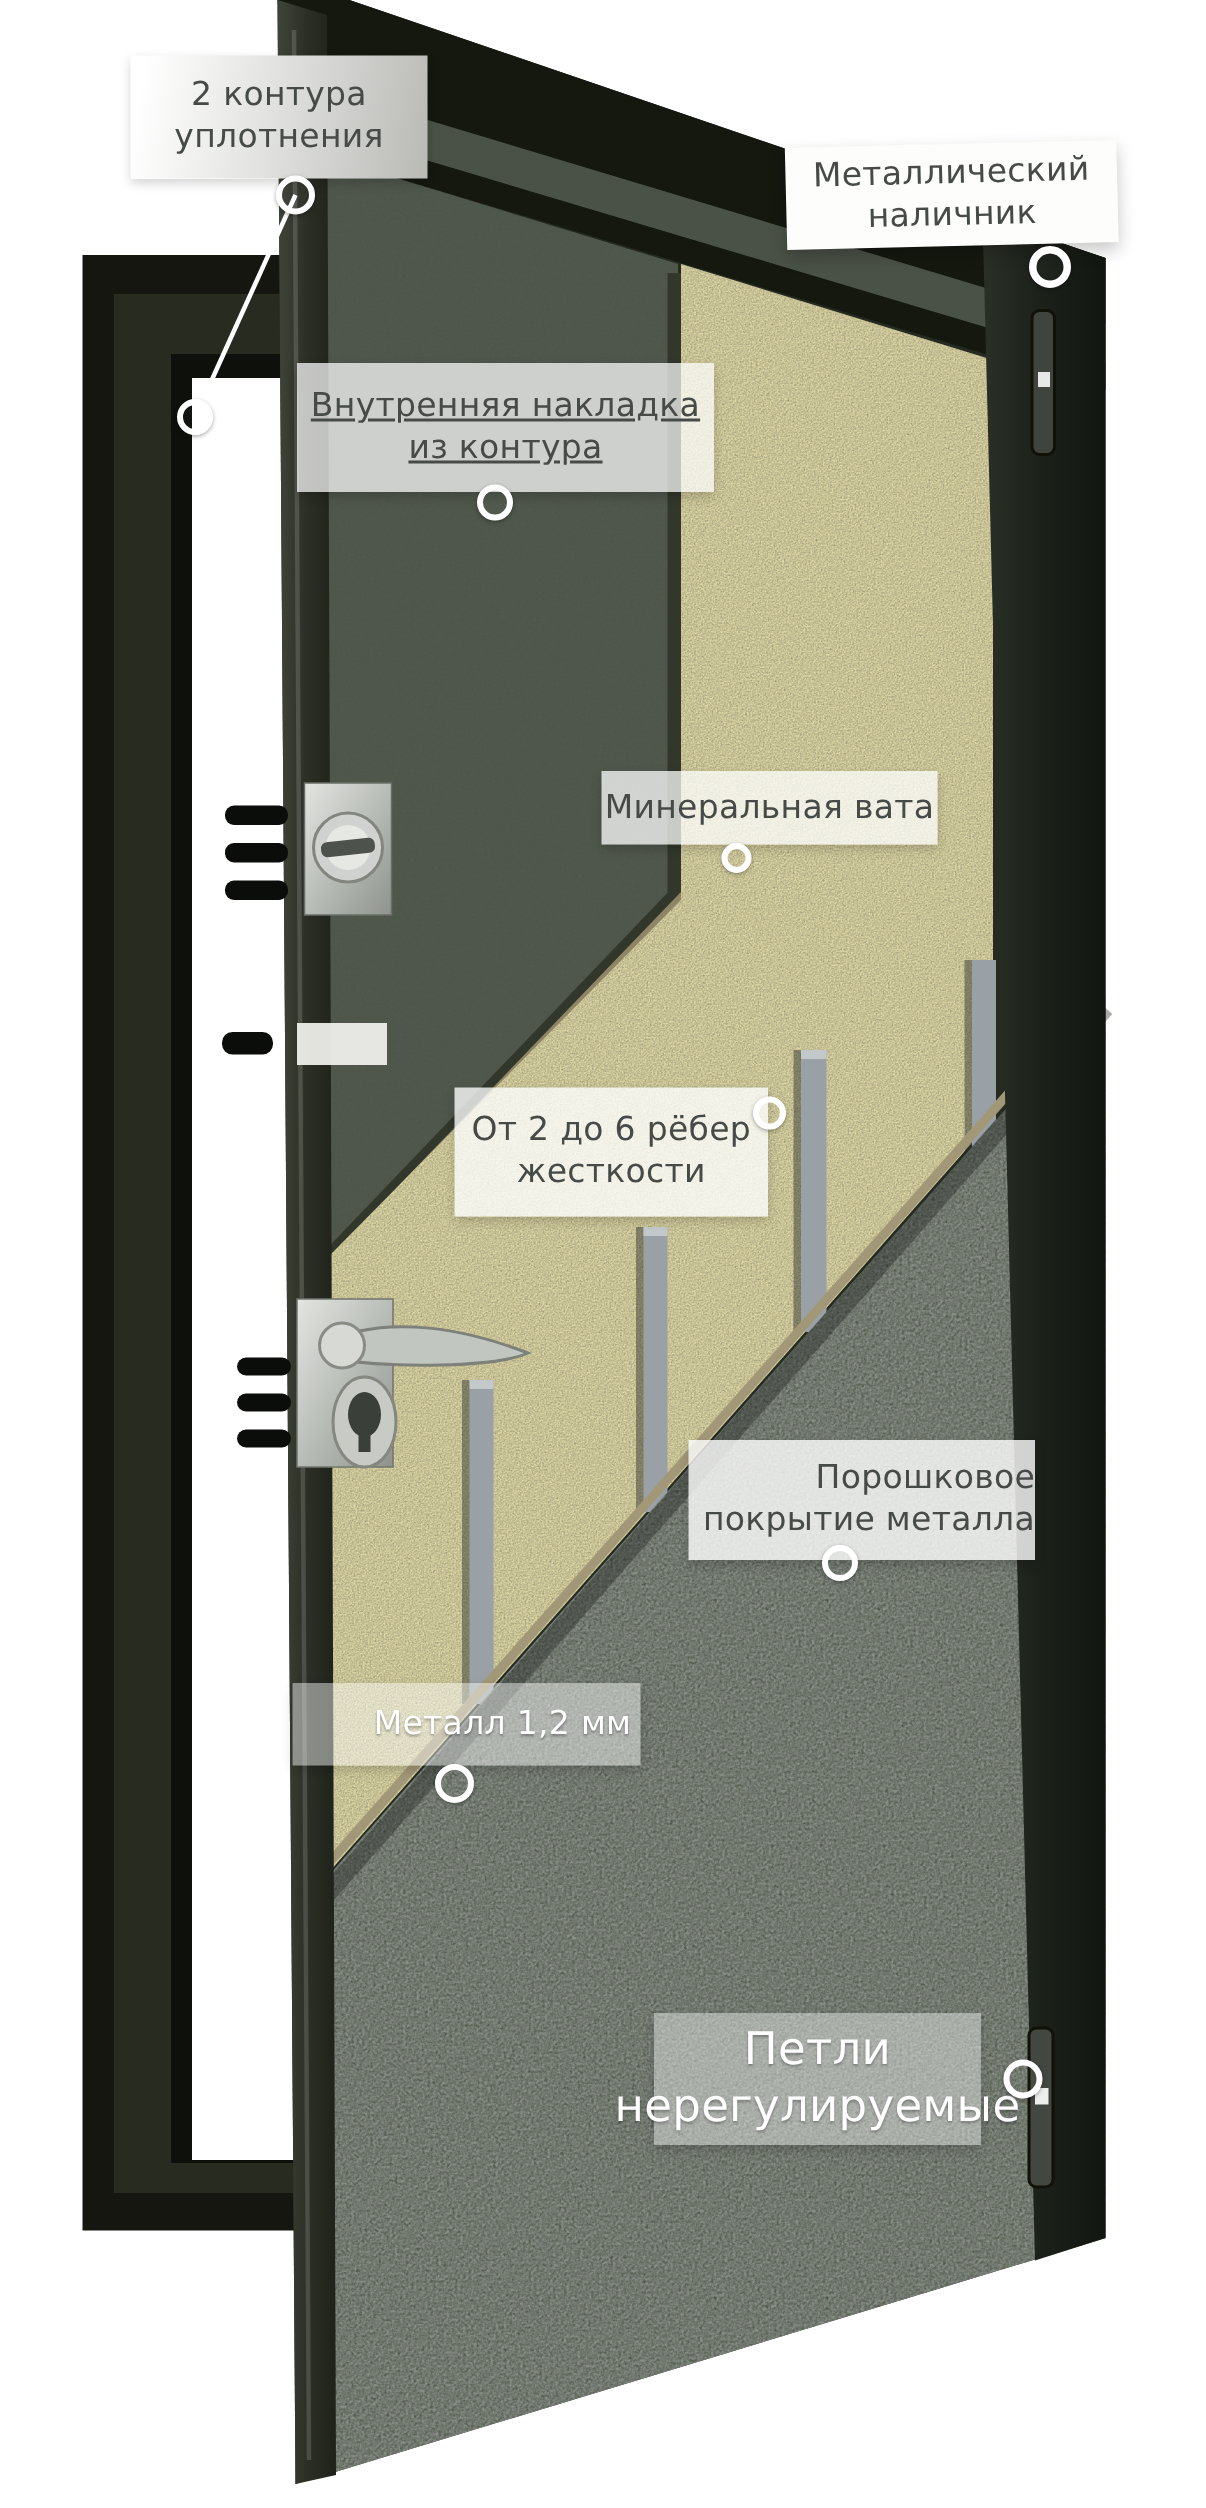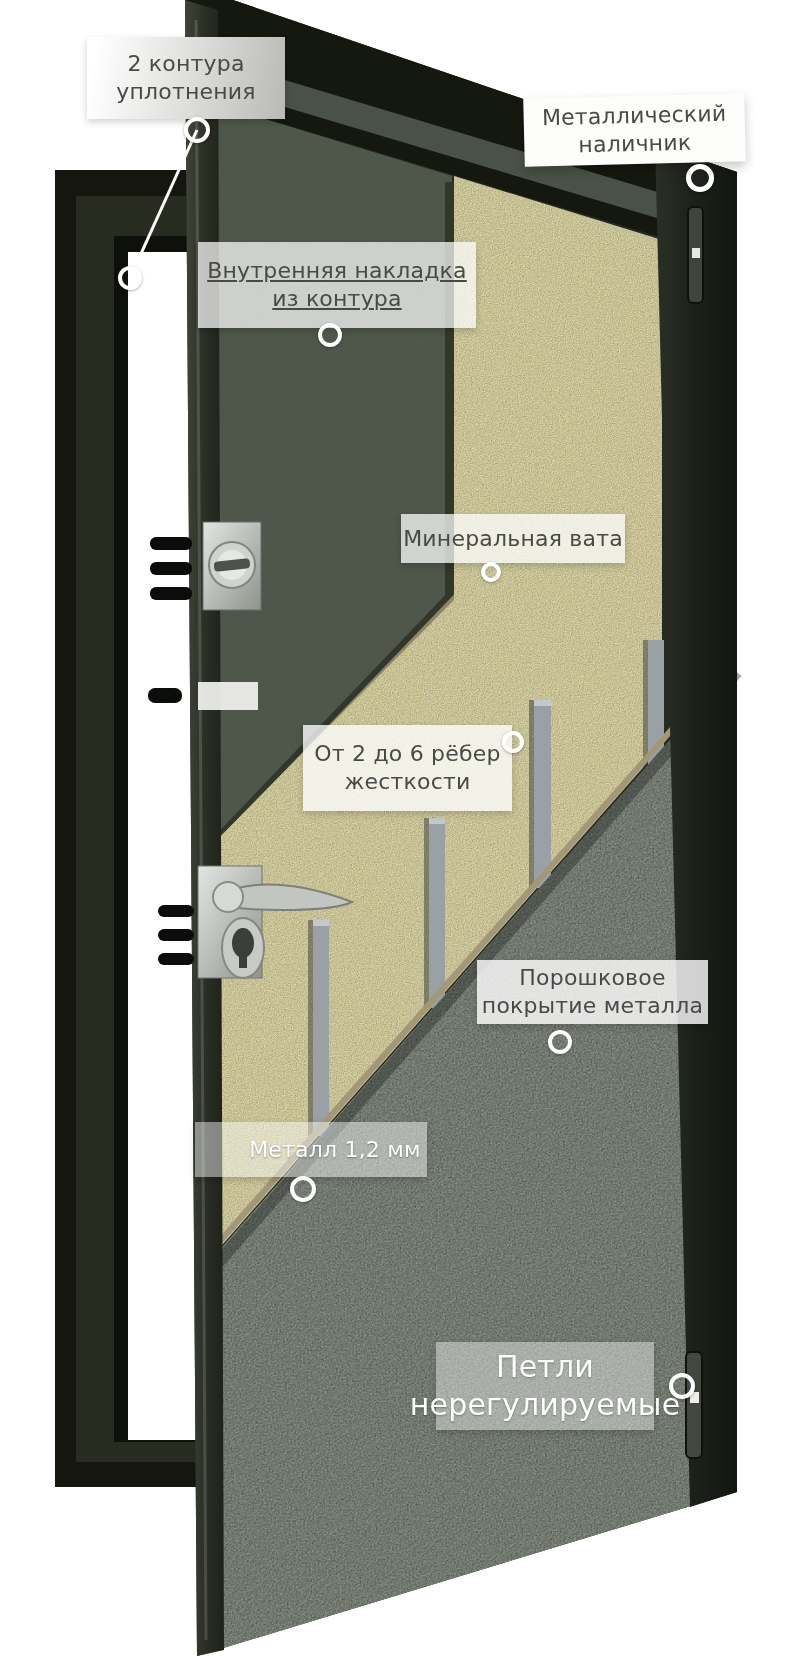--- a/index.html
+++ b/index.html
@@ -31,21 +31,21 @@
     font-size:22px;line-height:1.26;letter-spacing:.2px;
     box-shadow:0 3px 7px rgba(0,0,0,.18);
   }
   .lb-seal{left:87px;top:37px;width:198px;height:82px;
     background:linear-gradient(100deg,#ffffff 5%,#e3e3e1 45%,#b9b9b6 100%);}
   .lb-casing{left:524px;top:96px;width:221px;height:68px;background:#fdfdfb;
     transform:rotate(-1.4deg);box-shadow:0 5px 11px rgba(0,0,0,.22);}
   .lb-inner{left:198px;top:242px;width:278px;height:86px;background:rgba(255,255,255,.72);text-decoration:underline;}
   .lb-wool{left:401px;top:514px;width:224px;height:49px;background:rgba(255,255,255,.74);}
   .lb-ribs{left:303px;top:697px;width:209px;height:86px;background:rgba(255,255,255,.78);margin-top:28px;}
-  .lb-powder{left:477px;top:960px;width:231px;height:64px;background:rgba(255,255,255,.80);}
+  .lb-powder{left:459px;top:960px;width:231px;height:80px;background:rgba(255,255,255,.80);align-items:flex-end;}
   .lb-metal{left:195px;top:1122px;width:184px;height:55px;background:rgba(255,255,255,.45);
     color:var(--label_text_light,#ffffff);text-shadow:0 1px 2px rgba(0,0,0,.35);padding-left:48px;}
   .lb-hinges{left:436px;top:1342px;width:218px;height:88px;background:rgba(255,255,255,.40);
     color:var(--label_text_light,#ffffff);font-size:30px;text-shadow:0 1px 2px rgba(0,0,0,.3);}
 
   
   .marker{
     position:absolute;border:4px solid var(--marker_ring,#ffffff);border-radius:50%;
     box-sizing:border-box;background:rgba(255,255,255,.02);
     box-shadow:0 1px 3px rgba(0,0,0,.35);

